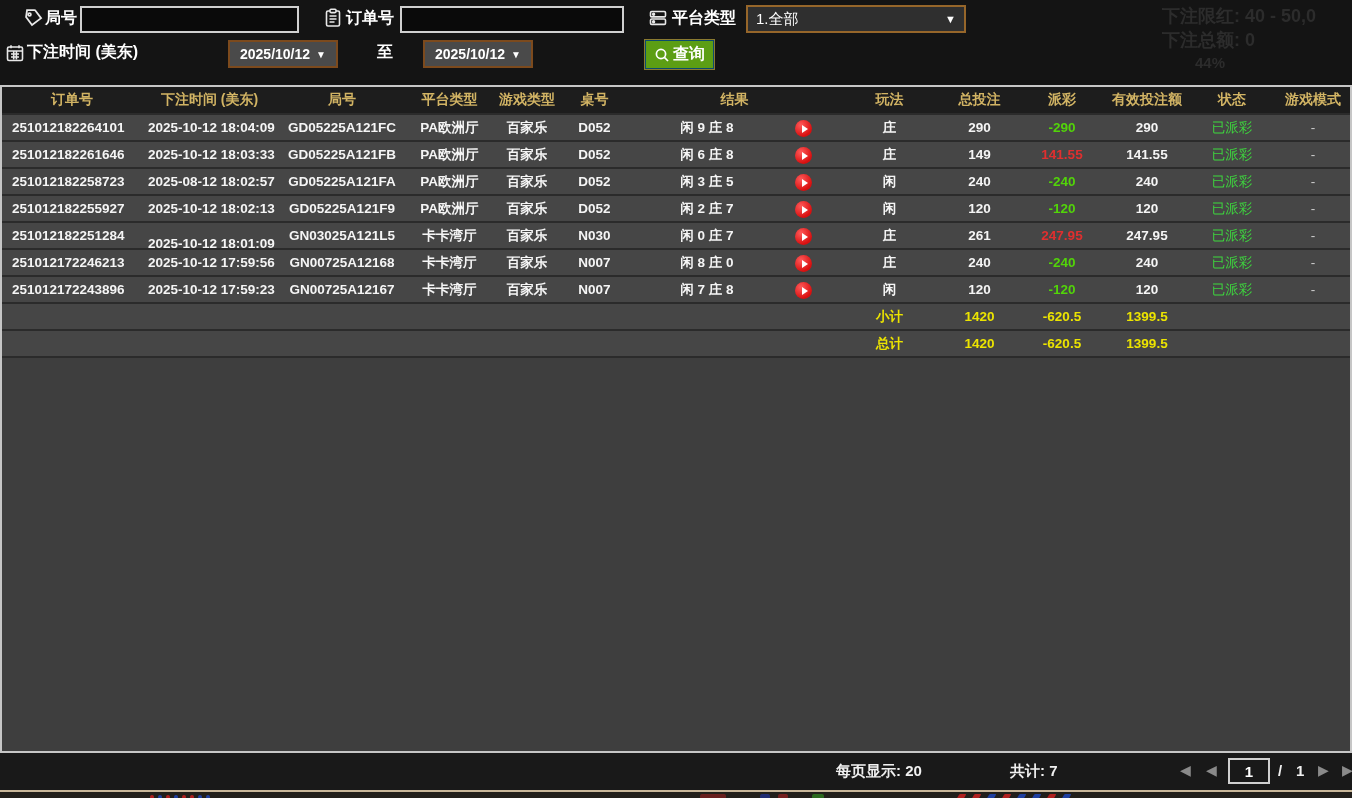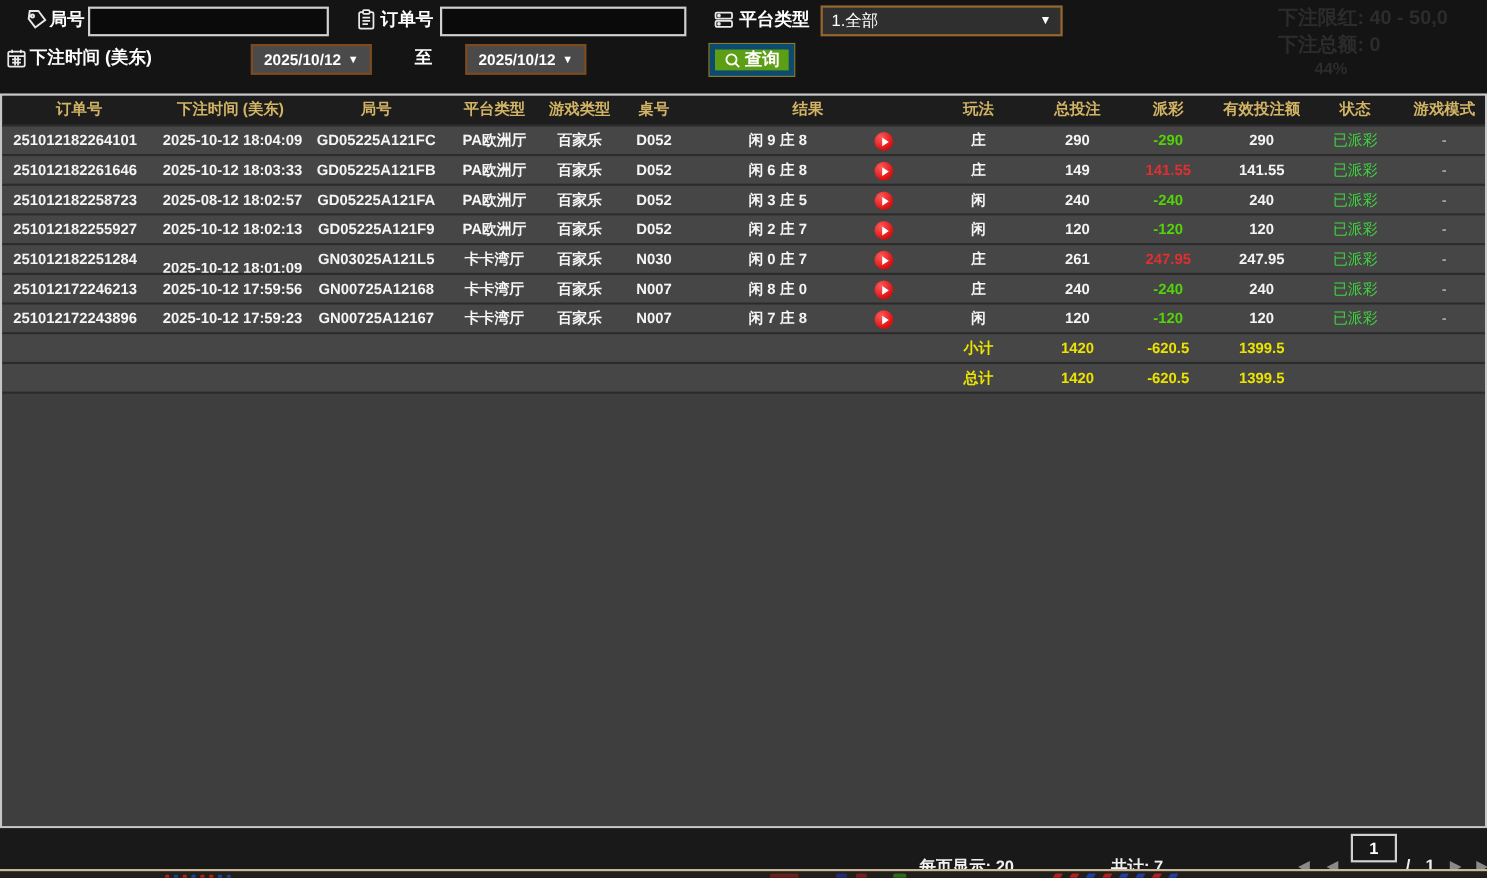--- a/index.html
+++ b/index.html
@@ -29,21 +29,21 @@
   .dropdown .caret { margin-left:auto; font-size:11px; color:#fff; }
   .datebox {
     position:absolute; height:28px; background:#4a4a4a;
     border:2px solid #7c4a1d; color:#fff; font-size:14px; font-weight:bold;
     display:flex; align-items:center; justify-content:center; gap:6px; cursor:pointer;
     width:110px;
   }
   .datebox .caret { font-size:10px; }
   .searchbtn {
     position:absolute; height:29px; background:#5c9e14;
-    border:5px solid #0c4a6e; outline:1px solid #8a7a30;
+    border:1px solid #0c4a6e; outline:1px solid #8a7a30;
     color:#fff; font-size:16px; font-weight:bold;
     display:flex; align-items:center; gap:3px; padding:0 8px; cursor:pointer;
   }
   .searchbtn svg { width:16px; height:16px; }
   
   .table-wrap {
     position:absolute; left:0; top:85px; width:1352px; height:668px;
     border:2px solid #c6c6c6; background:#3e3e3e; z-index:2;
     display:flex; flex-direction:column; overflow:hidden;
   }
@@ -81,21 +81,21 @@
   .playbtn::after {
     content:""; width:0; height:0; margin-left:2px;
     border-left:6px solid #fff; border-top:4px solid transparent; border-bottom:4px solid transparent;
   }
   .filler { flex:1; background:#3e3e3e; }
   
   .pagebar {
     position:absolute; left:0; top:753px; width:1352px; height:37px;
     background:#191919; z-index:2; color:#f0f0f0; font-size:15px; font-weight:bold;
   }
-  .pagebar .item { position:absolute; top:26px; white-space:nowrap;text-align:center; }
+  .pagebar .item { position:absolute; top:9px; white-space:nowrap;text-align:center; }
   .arrow { color:#8a8a8a; font-size:14px; cursor:pointer; }
   .pageinput {
     position:absolute; top:5px; width:42px; height:26px; background:#191919;
     border:2px solid #d0d0d0; color:#fff; font-size:15px; font-weight:bold;
     text-align:center;
   }
   
   .bottomstrip {
     position:absolute; left:0; top:790px; width:1352px; height:8px;
     background:#221f1b; border-top:2px solid #c9b79a; z-index:2;

